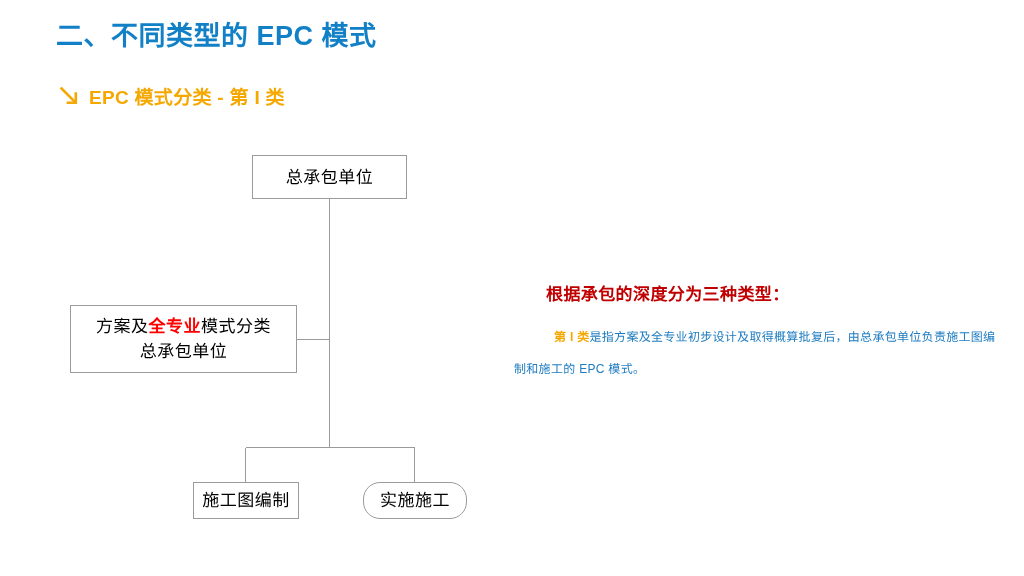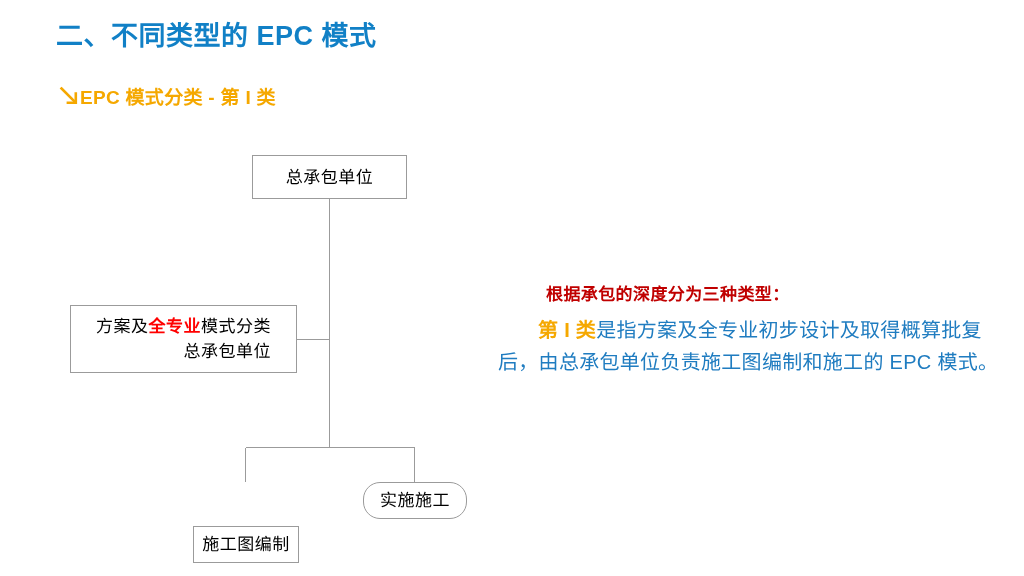--- a/index.html
+++ b/index.html
@@ -35,20 +35,21 @@
     white-space: nowrap;
   }
 
   
   .subtitle-row {
     position: absolute;
     left: 58px;
     top: 82px;
     display: flex;
     align-items: center;
+    gap: 9px;
     white-space: nowrap;
   }
   .arrow-icon {
     display: block;
     width: 22px;
     height: 22px;
     flex: 0 0 auto;
   }
   .subtitle-text {
     font-size: 19px;
@@ -73,54 +74,54 @@
 
   .node {
     position: absolute;
     box-sizing: border-box;
     border: 1px solid #9b9b9b;
     background: #ffffff;
     color: #000000;
     display: flex;
     align-items: center;
     justify-content: center;
-    text-align: right;
+    text-align: center;
     font-size: 17px;
     line-height: 25px;
     letter-spacing: 0.5px;
   }
   .node-top      { left: 252px; top: 155px; width: 155px; height: 44px; }
   .node-left     { left: 70px;  top: 305px; width: 227px; height: 68px; }
-  .node-bot-a    { left: 193px; top: 482px; width: 106px; height: 37px; margin-top: 44px; }
+  .node-bot-a    { left: 193px; top: 482px; width: 106px; height: 37px; }
   .node-bot-b    { left: 363px; top: 482px; width: 104px; height: 37px; border-radius: 17px; }
 
   .hl-red { color: #FF0000; font-weight: bold; }
 
   
   .notes {
     position: absolute;
     left: 498px;
     top: 280px;
     width: 520px;
   }
   .notes-heading {
     font-size: 17px;
     font-weight: bold;
     color: #C00000;
     letter-spacing: 0.4px;
     margin: 0 0 9px 48px;
     white-space: nowrap;
   }
   .notes-body {
-    font-size: 20px;
+    font-size: 12px;
     line-height: 32px;
     color: #1F7CC0;
     letter-spacing: 0.3px;
     text-indent: 40px;
-    margin: 0;
+    margin: 16px;
   }
   .hl-orange {
     color: #F5A800;
     font-weight: bold;
   }
 </style>
 </head>
 <body>
 
 <div class="slide">

